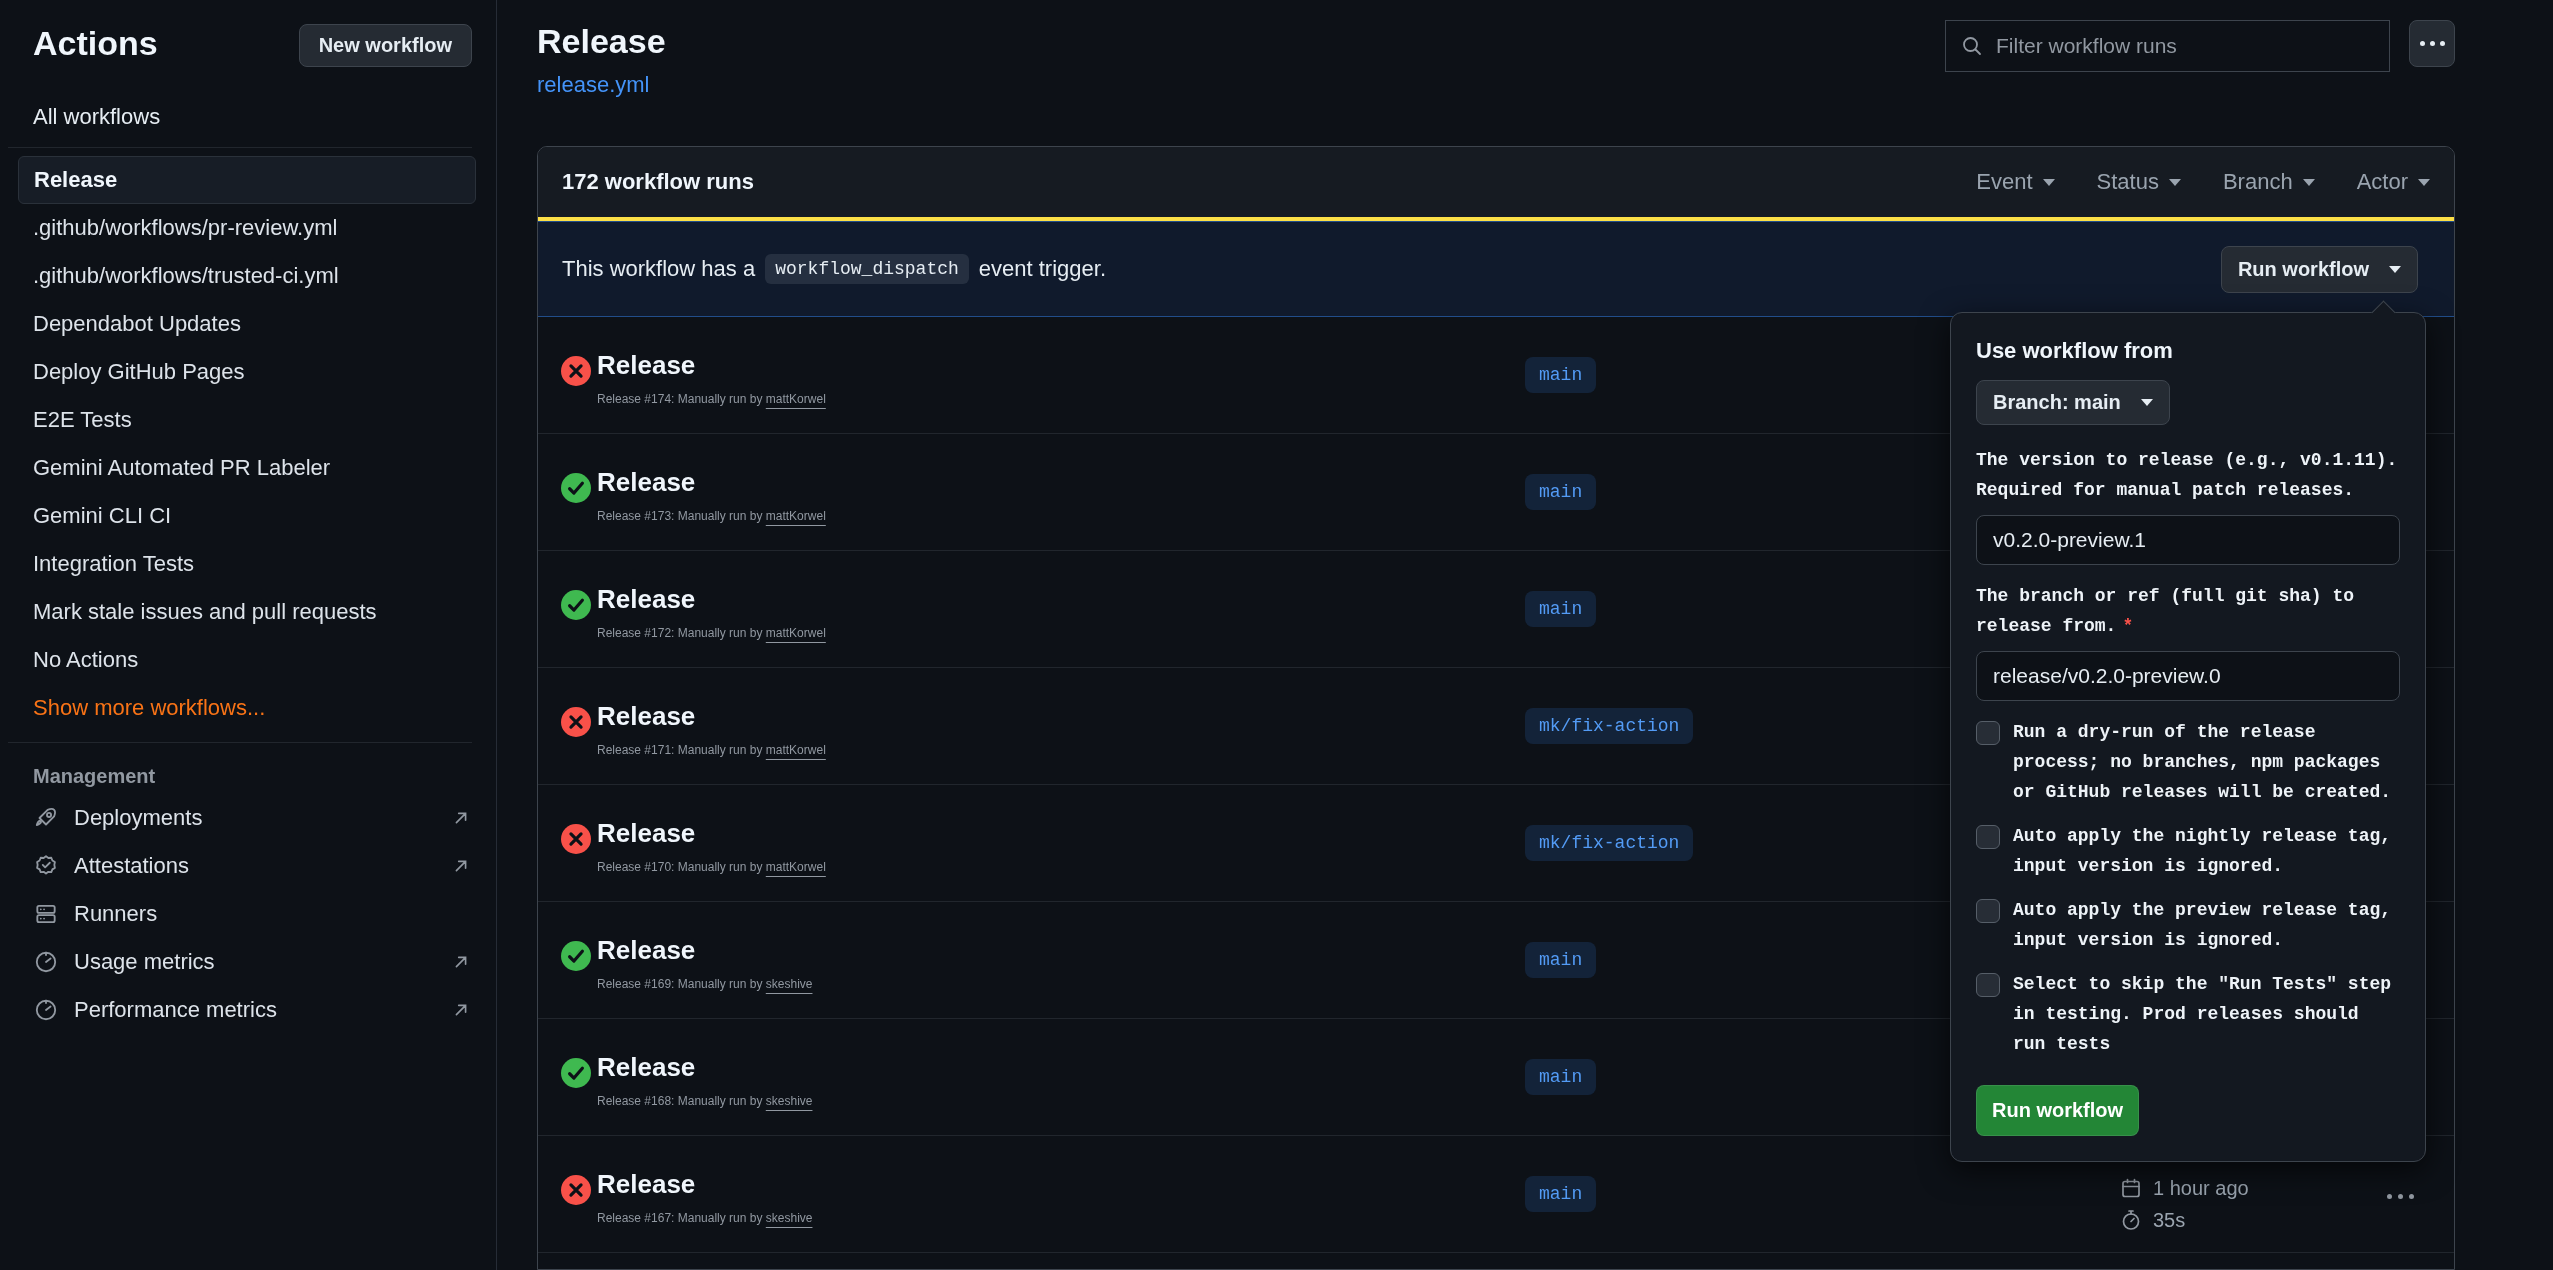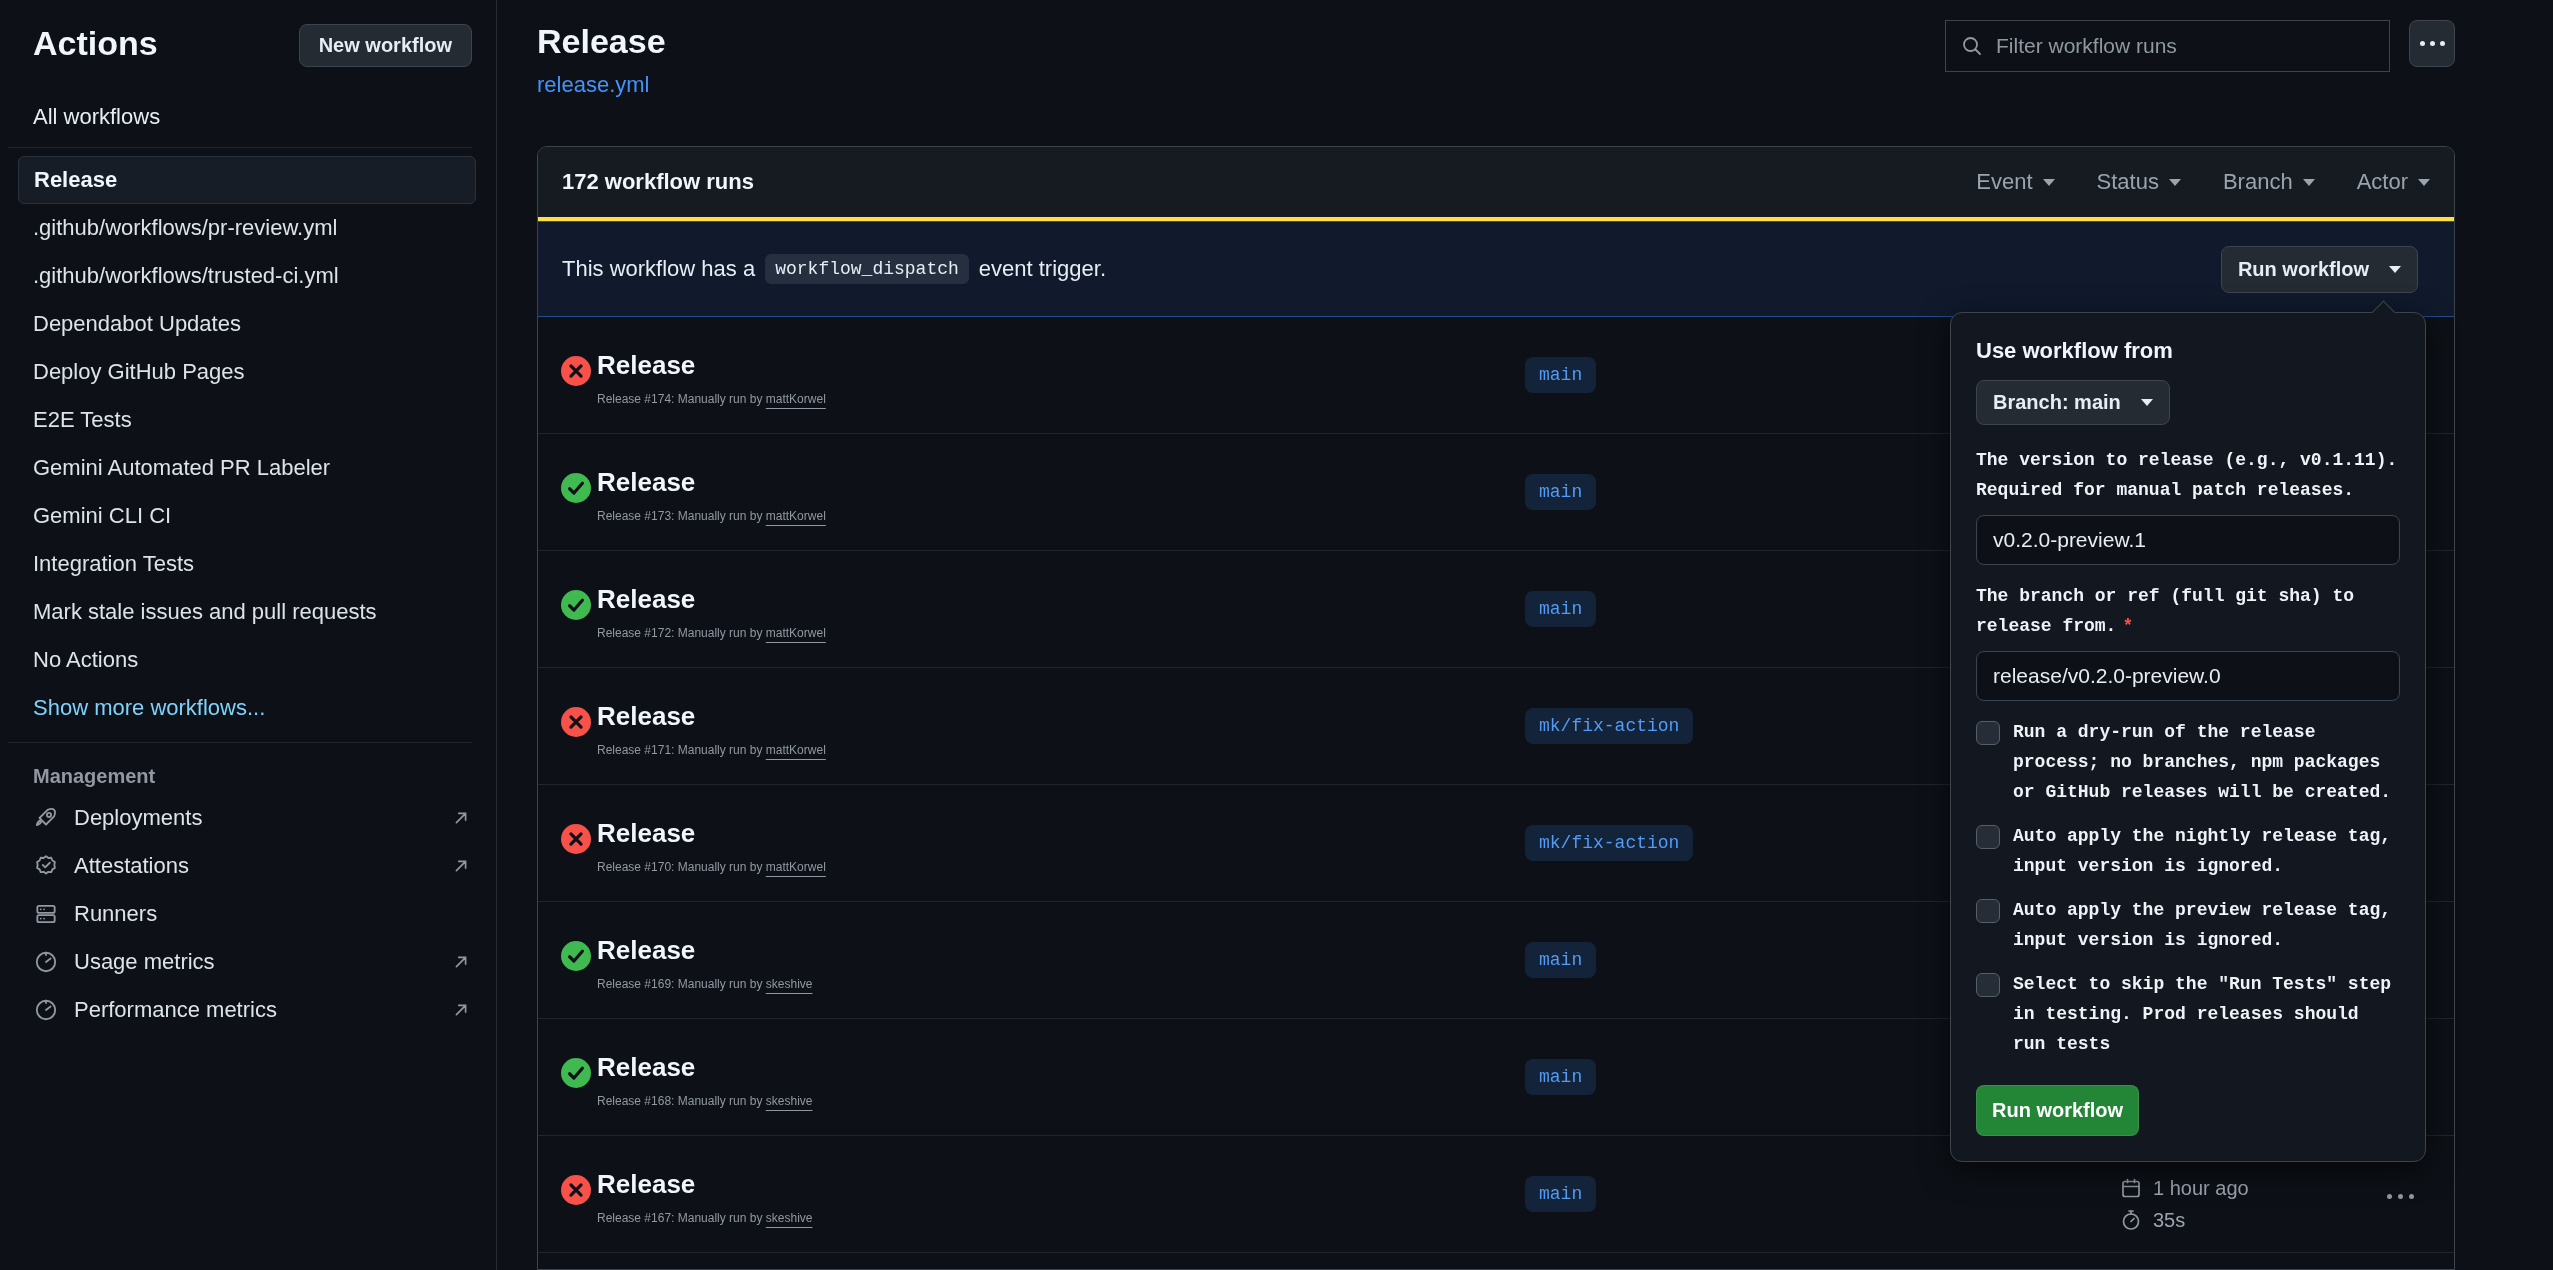--- a/index.html
+++ b/index.html
@@ -30,21 +30,21 @@
   .nav-item {
     height:48px; display:flex; align-items:center; font-size:22px; color:#dde3ea;
     padding:0 15px; margin-left:-15px; margin-right:-4px; border-radius:6px;
     cursor:pointer; position:relative; white-space:nowrap; overflow:hidden;
   }
   .nav-item.active { background:#171d26; border:1px solid #2a313a; font-weight:700; color:#f0f6fc; }
   .nav-item.active::before {
     content:""; position:absolute; left:-13px; top:8px; width:7px; height:32px;
     border-radius:4px; background:#1f6feb;
   }
-  .nav-item.link { color:#7dd3fc; }
+  .nav-item.link { color:#f97316; }
   .mgmt-heading { font-size:20px; font-weight:700; color:#9198a1; margin:22px 0 6px 0; }
   .mgmt-item {
     height:48px; display:flex; align-items:center; gap:15px; font-size:22px; color:#dde3ea; cursor:pointer;
   }
   .mi-icon { width:26px; height:26px; display:inline-flex; color:#9198a1; flex:none; }
   .mi-icon svg { width:26px; height:26px; }
   .mi-arrow { margin-left:auto; width:22px; height:22px; color:#9198a1; display:inline-flex; }
   .mi-arrow svg { width:22px; height:22px; }
 
   

